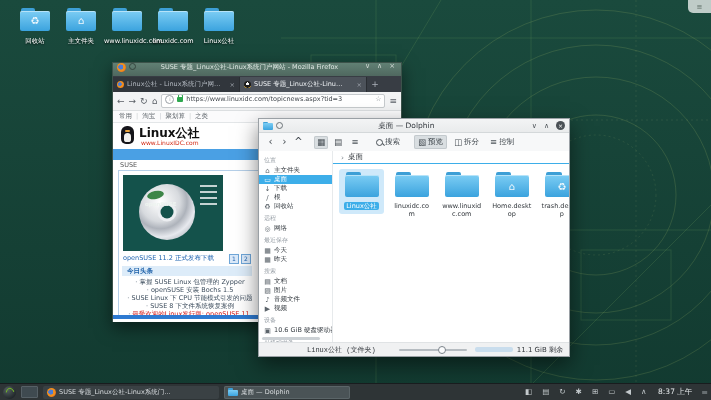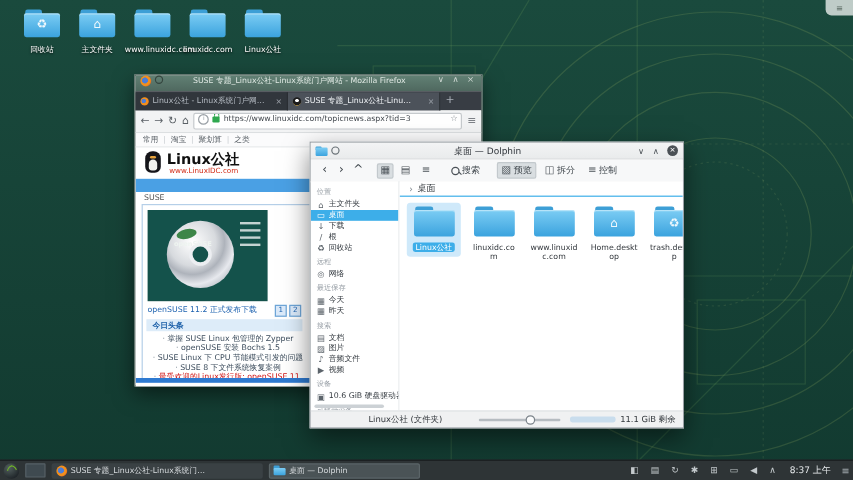--- a/index.html
+++ b/index.html
@@ -108,21 +108,21 @@
   #dmain{position:absolute;left:74px;right:0;top:32px;bottom:14px;background:#fff;overflow:hidden;}
   #crumb{height:12px;display:flex;align-items:center;gap:4px;padding-left:8px;font-size:7.5px;color:#31363b;border-bottom:1px solid #3daee9;}
   .chev{color:#7d858c;}
   #grid{padding:5px 0 0 6px;white-space:nowrap;}
   .cell{display:inline-block;width:45px;vertical-align:top;text-align:center;padding:3px 0;border-radius:3px;}
   .cell.sel{background:#cfe9fa;}
   .clabel{margin-top:2px;font-size:6.5px;line-height:7.5px;color:#31363b;word-break:break-all;white-space:normal;padding:0 2px;}
   .cell.sel .clabel b{background:#3daee9;color:#fff;border-radius:2px;padding:0 2px;font-weight:normal;}
   .clabel b{font-weight:normal;}
   #dstatus{position:absolute;left:0;right:0;bottom:0;height:14px;background:#f0f1f2;border-top:1px solid #e0e3e5;display:flex;align-items:center;font-size:7px;color:#31363b;padding:0 6px 0 48px;box-sizing:border-box;}
-  #selinfo{white-space:nowrap;}
+  #selinfo{white-space:nowrap;font-family:Liberation Mono, monospace;}
   #zslider{margin-left:auto;width:68px;height:2px;background:#b6bcc1;border-radius:1px;position:relative;flex:0 0 auto;}
   #zknob{position:absolute;left:58%;top:-3px;width:8px;height:8px;border-radius:50%;background:#fbfcfd;border:1px solid #7b838a;box-sizing:border-box;}
   #diskbar{margin-left:8px;width:38px;height:5px;border-radius:2px;background:#c9dded;overflow:hidden;flex:0 0 auto;}
   #diskfill{width:65%;height:100%;background:#5aa7dc;}
   #freetext{margin-left:4px;white-space:nowrap;}
   
   #taskbar{position:absolute;left:0;bottom:0;width:711px;height:17px;background:#2e3436;border-top:1px solid #181c1e;display:flex;align-items:center;padding:0 3px;box-sizing:border-box;gap:5px;}
   #launcher{width:13px;height:13px;border-radius:50%;background:radial-gradient(circle at 35% 30%,#53605f,#20262a 75%);position:relative;flex:0 0 auto;}
   #launcher::after{content:"";position:absolute;left:2.5px;top:2.5px;width:6px;height:6px;border-radius:50%;border:1.5px solid #73ba25;border-right-color:transparent;border-bottom-color:transparent;transform:rotate(40deg);}
   #pager{width:15px;height:10px;background:#3f4a50;border:1px solid #566066;border-radius:1px;flex:0 0 auto;}

